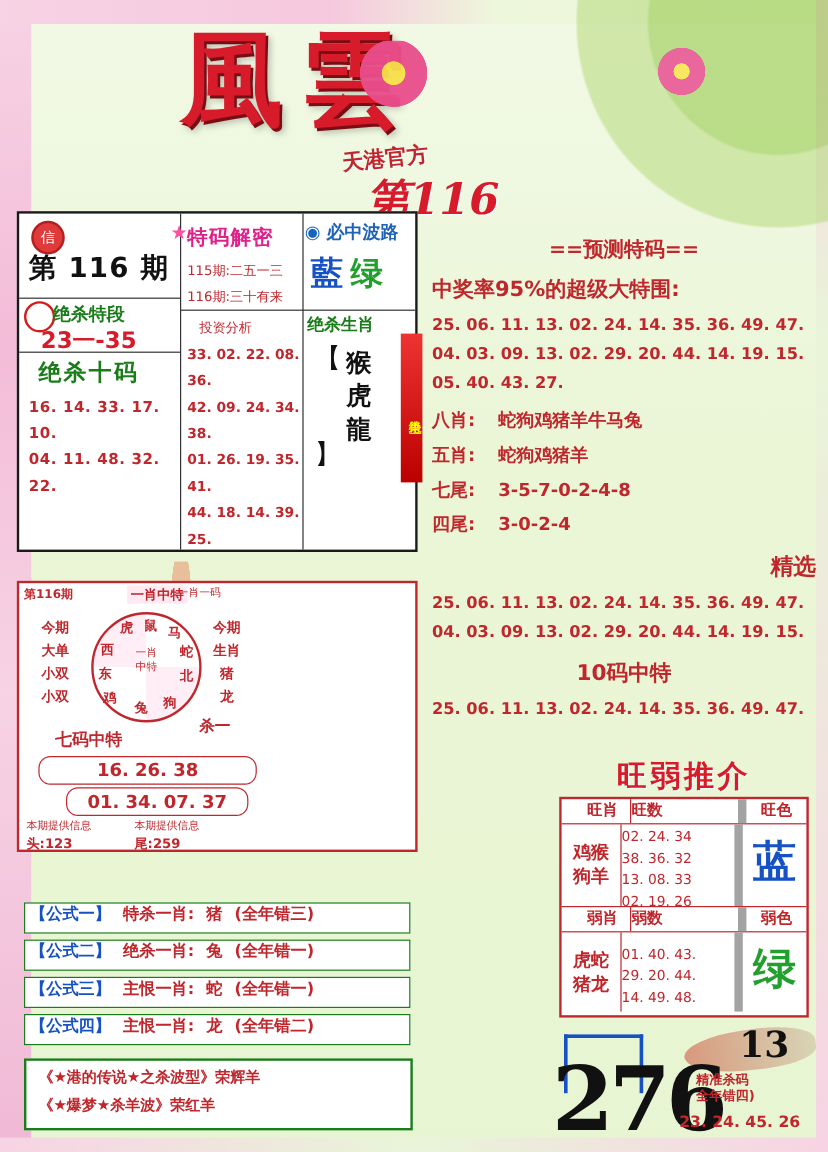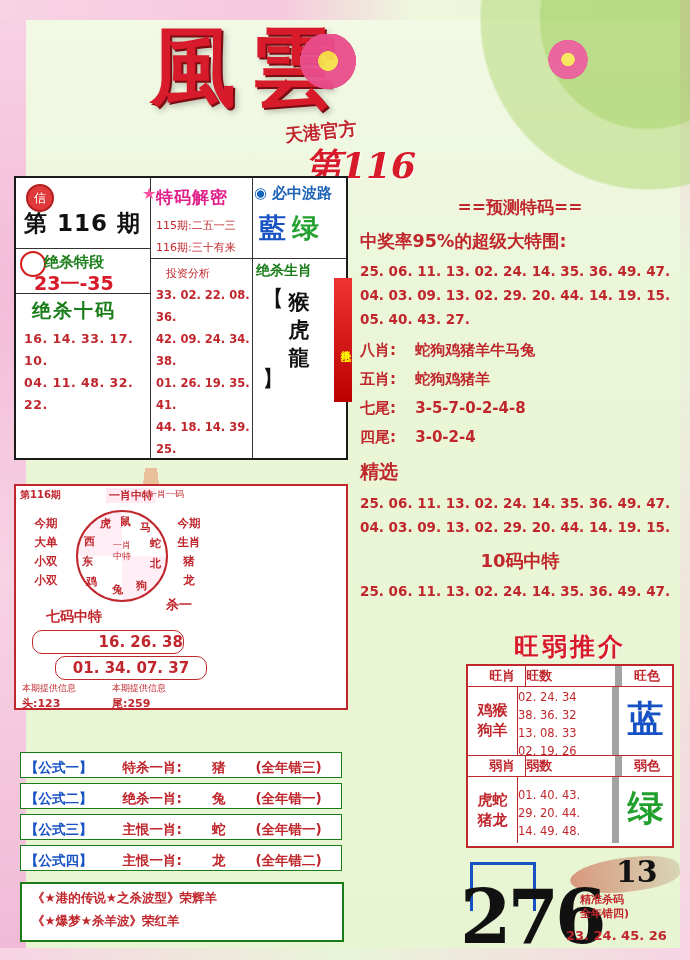--- a/index.html
+++ b/index.html
@@ -141,21 +141,21 @@
 
   
   .pred{
     position:absolute;left:360px;top:196px;width:320px;color:#c0272d;
   }
   .pred-h{font-size:17px;font-weight:bold;text-align:center;color:#c0272d;}
   .pred-h2{font-size:17.5px;font-weight:bold;margin-top:10px;color:#c0272d;}
   .pred-nums{font-size:13.5px;font-weight:bold;line-height:24px;margin-top:6px;color:#c0272d;}
   .pred-line{font-size:15px;font-weight:bold;margin-top:10px;color:#c0272d;}
   .pred-line .k{color:#c0272d;}
-  .jingxuan{font-size:19px;font-weight:bold;text-align:left;margin-top:12px;color:#c0272d;}
+  .jingxuan{font-size:19px;font-weight:bold;text-align:right;margin-top:12px;color:#c0272d;}
   .ten{font-size:18px;font-weight:bold;text-align:center;margin-top:10px;color:#c0272d;}
 
   
   .panel2{
     position:absolute;left:14px;top:484px;width:330px;height:222px;
     border:2px solid #c0272d;background:#fff;
   }
   .p2-head{position:absolute;left:4px;top:2px;font-size:10px;color:#c0272d;font-weight:bold;}
   .p2-tag{position:absolute;left:90px;top:2px;font-size:11px;color:#c0272d;font-weight:bold;
     background:#ffe9f2;padding:0 3px;}
@@ -168,21 +168,21 @@
   .wheel-c{position:absolute;left:24px;top:28px;width:40px;height:32px;
     font-size:9px;color:#c0272d;text-align:center;line-height:11px;}
   .wlab{position:absolute;font-size:11px;color:#c0272d;font-weight:bold;}
   .col-l{position:absolute;left:8px;top:28px;width:44px;font-size:11.5px;color:#c0272d;
     line-height:19px;text-align:center;font-weight:bold;}
   .col-r{position:absolute;left:150px;top:28px;width:46px;font-size:11.5px;color:#c0272d;
     line-height:19px;text-align:center;font-weight:bold;}
   .sha{position:absolute;left:150px;top:110px;font-size:13px;color:#c0272d;font-weight:bold;}
   .seven{position:absolute;left:30px;top:122px;font-size:14px;font-weight:bold;color:#c0272d;}
   .seven-a{position:absolute;left:16px;top:144px;width:150px;border:1px solid #c0272d;
-    border-radius:10px;font-size:15px;font-weight:bold;color:#c0272d;text-align:right;padding:2px 0;}
+    border-radius:10px;font-size:15px;font-weight:bold;color:#c0272d;text-align:center;padding:2px 15px;}
   .seven-b{position:absolute;left:16px;top:170px;width:150px;border:1px solid #c0272d;
     border-radius:10px;font-size:15px;font-weight:bold;color:#c0272d;text-align:center;padding:2px 0;margin-left:23px;}
   .p2-foot1{position:absolute;left:6px;top:196px;font-size:9px;color:#c0272d;}
   .p2-foot2{position:absolute;left:96px;top:196px;font-size:9px;color:#c0272d;}
   .p2-tou{position:absolute;left:6px;top:210px;font-size:11px;color:#c0272d;font-weight:bold;}
   .p2-wei{position:absolute;left:96px;top:210px;font-size:11px;color:#c0272d;font-weight:bold;}
 
   
   .wr-title{
     position:absolute;left:470px;top:630px;width:200px;text-align:center;
@@ -204,21 +204,21 @@
   .wr-c2 .nn{font-size:11.5px;line-height:16px;padding-top:2px;}
   .wr-c3 .big{font-size:36px;font-weight:bold;line-height:64px;}
   .blue{color:#1752c4;}
   .green{color:#21a02d;}
 
   
   .formula{
     position:absolute;left:20px;width:320px;height:24px;
     border:1px solid #1a7d1a;background:#fff;
     font-size:13.5px;font-weight:bold;color:#c0272d;
-    display:flex;align-items:flex-end;gap:20px;
+    display:flex;align-items:flex-start;
   }
   .f-tag{color:#1752c4;margin-left:4px;}
   .f-mid{margin-left:10px;color:#c0272d;}
   .f-end{margin-left:10px;color:#c0272d;}
 
   .promo{
     position:absolute;left:20px;top:882px;width:320px;height:56px;
     border:2px solid #1a7d1a;background:#fff;
   }
   .promo-l{font-size:12.5px;color:#c0272d;font-weight:bold;margin:6px 0 0 10px;}

